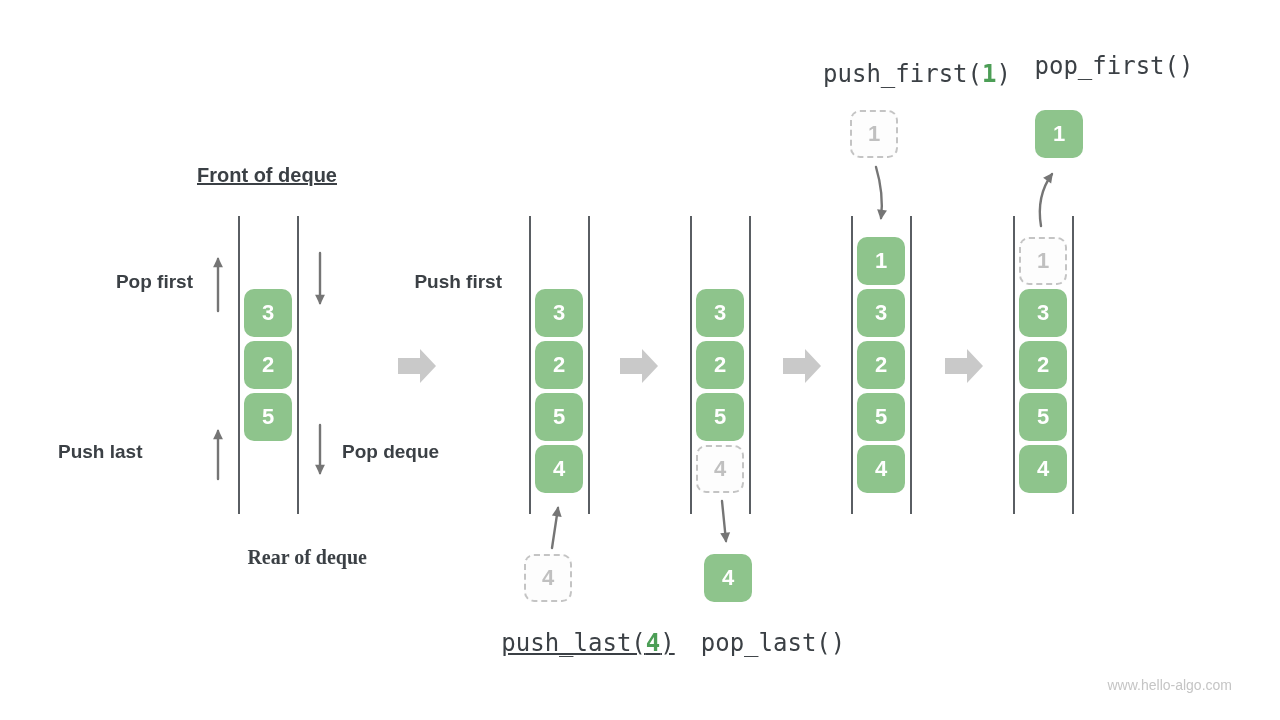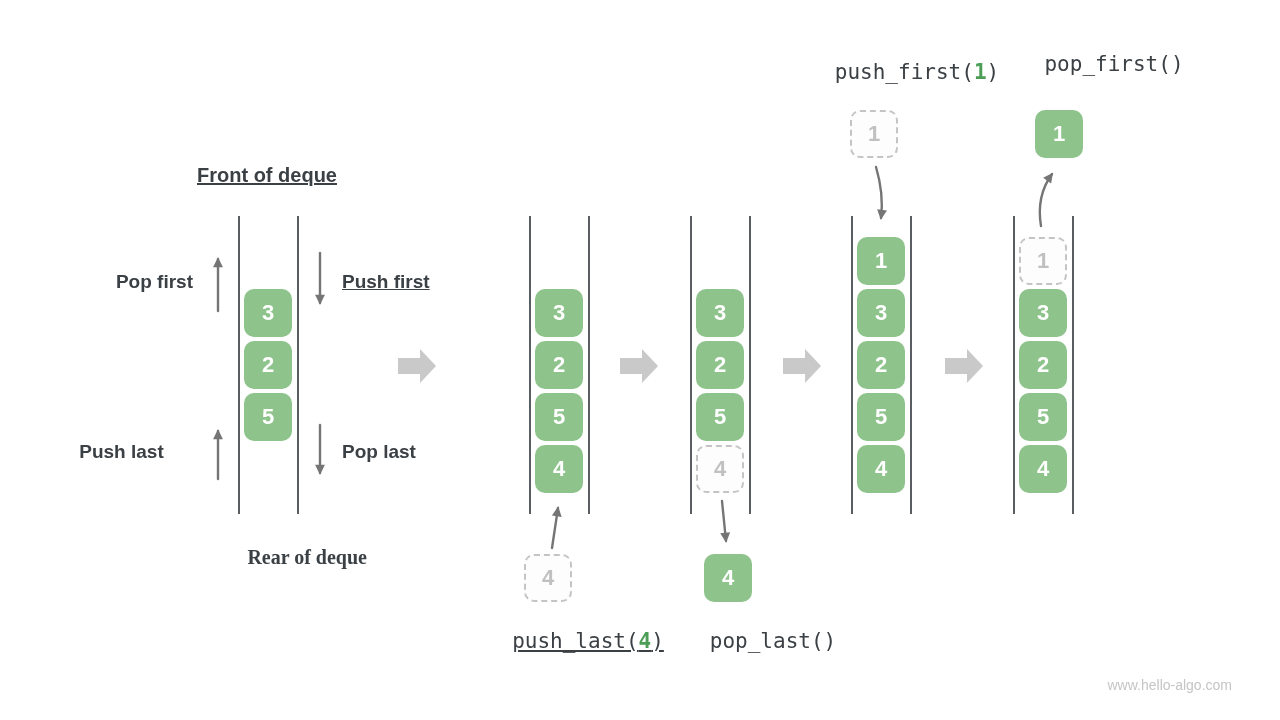--- a/index.html
+++ b/index.html
@@ -9,22 +9,22 @@
   }
   
   .title{
     position:absolute;left:100px;top:56px;width:334px;text-align:center;
     color:#4c9e56;font-size:25px;font-weight:bold;line-height:37px;
   }
   .side-label{position:absolute;color:#3b4045;font-weight:bold;font-size:19px;}
   .front-label{left:167px;top:164px;width:200px;text-align:center;font-size:20px;text-decoration:underline;}
   .rear-label{left:167px;top:546px;width:200px;text-align:right;font-size:20px;font-family:Liberation Serif, serif;}
   .pop-first-label{left:50px;top:271px;width:143px;text-align:right;}
-  .push-first-label{left:342px;top:271px;width:160px;text-align:left;text-decoration:underline;}
-  .push-last-label{left:50px;top:441px;width:143px;text-align:center;}
+  .push-first-label{left:342px;top:271px;width:160px;text-align:right;}
+  .push-last-label{left:58px;top:441px;width:143px;text-align:left;}
   .pop-last-label{left:342px;top:441px;width:160px;text-align:left;}
   
   .queue{position:absolute;top:216px;width:61px;height:298px;}
   .rail{position:absolute;top:0;width:1.8px;height:100%;background:#5a5e63;}
   .rail-l{left:0;}
   .rail-r{right:0;}
   .q1{left:238px;} .q2{left:529px;} .q3{left:690px;} .q4{left:851px;} .q5{left:1013px;}
   .cell{
     position:absolute;left:6px;width:48px;height:48px;border-radius:10px;
     background:#8ec48c;color:#ffffff;font-size:22px;font-weight:bold;
@@ -39,21 +39,21 @@
     background:#8ec48c;color:#ffffff;font-size:22px;font-weight:bold;
     display:flex;align-items:center;justify-content:center;box-sizing:border-box;
   }
   .float-cell.ghost{background:#fdfdfd;border:2px dashed #c4c4c4;color:#c0c0c0;}
   .push-last-ghost{left:524px;top:554px;}
   .pop-last-cell{left:704px;top:554px;}
   .push-first-ghost{left:850px;top:110px;}
   .pop-first-cell{left:1035px;top:110px;}
   
   .op{
-    position:absolute;font-family:"DejaVu Sans Mono",monospace;font-size:21px;
+    position:absolute;font-family:"DejaVu Sans Mono",monospace;font-size:24px;
     color:#3b4045;white-space:pre;width:260px;text-align:center;
   }
   .op .arg{color:#4c9e56;font-weight:bold;}
   .op-push-last{left:458px;top:629px;text-decoration:underline;}
   .op-pop-last{left:643px;top:629px;}
   .op-push-first{left:787px;top:60px;}
   .op-pop-first{left:984px;top:52px;}
   
   .arrows{position:absolute;left:0;top:0;width:1280px;height:720px;pointer-events:none;}
   .thin-arrow{stroke:#757575;stroke-width:2.4;fill:none;stroke-linecap:round;}
@@ -68,21 +68,21 @@
 <body>
 
 <div class="canvas">
 
 
   <div class="side-label front-label">Front of deque</div>
   <div class="side-label rear-label">Rear of deque</div>
   <div class="side-label pop-first-label">Pop first</div>
   <div class="side-label push-first-label">Push first</div>
   <div class="side-label push-last-label">Push last</div>
-  <div class="side-label pop-last-label">Pop last</div>
+  <div class="side-label pop-last-label">Pop deque</div>
 
   <div class="queue q1">
     <div class="rail rail-l"></div>
     <div class="rail rail-r"></div>
     <div class="cell r2">3</div>
     <div class="cell r3">2</div>
     <div class="cell r4">5</div>
   </div>
 
   <div class="queue q2">

